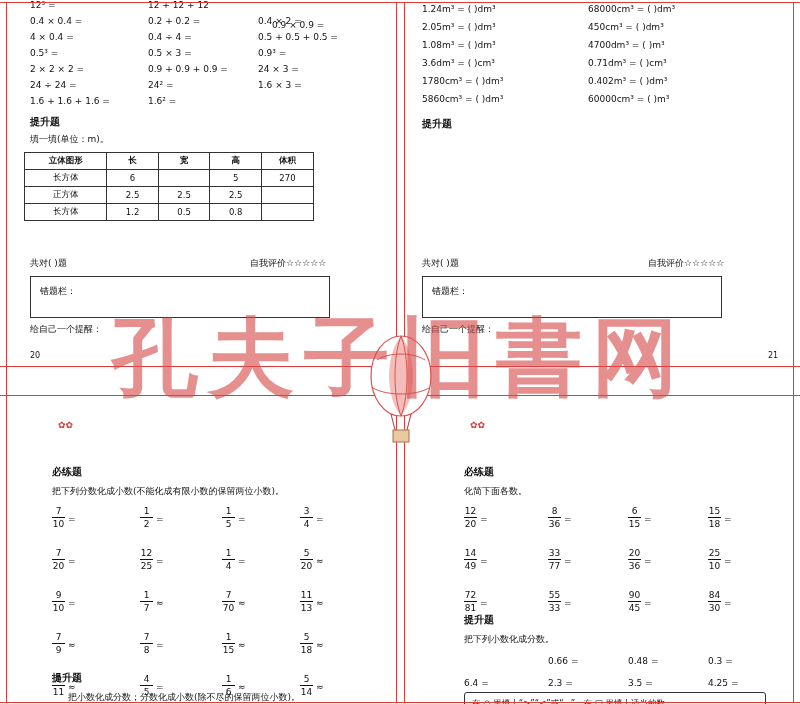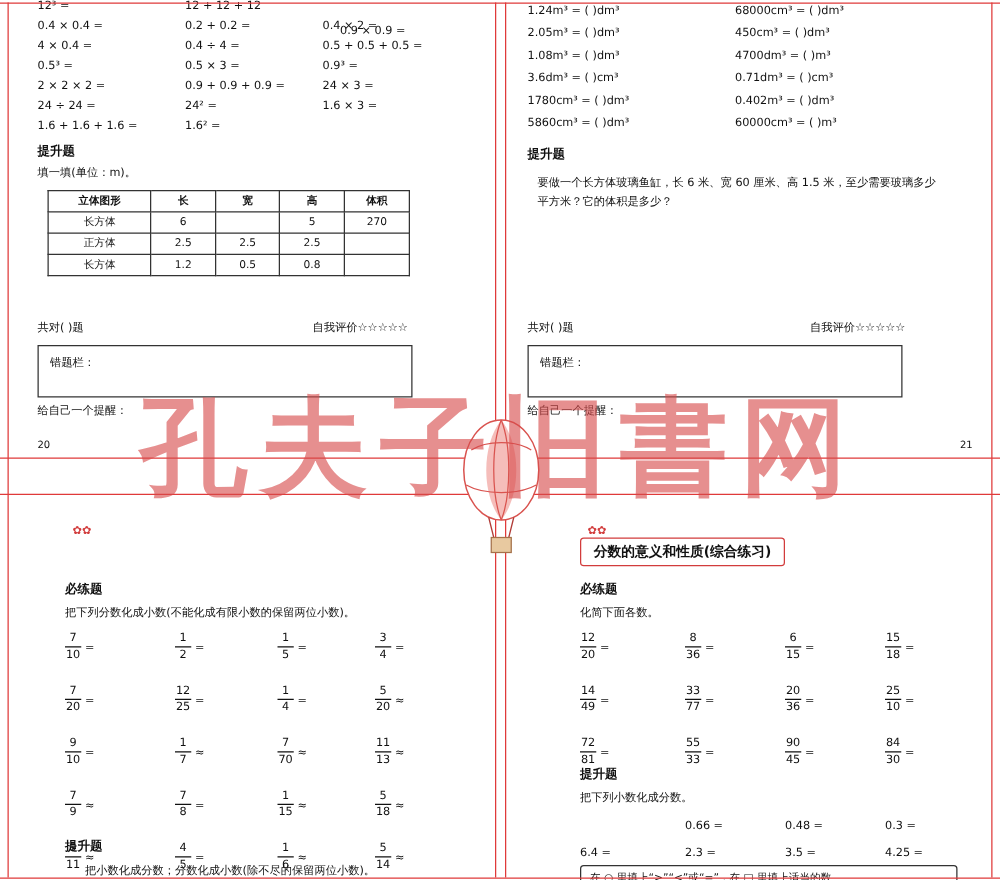--- a/index.html
+++ b/index.html
@@ -79,21 +79,21 @@
     <div class="t" style="left:258px;top:16px;">0.4 × 2 =</div>
     <div class="t" style="left:258px;top:32px;">0.5 + 0.5 + 0.5 =</div>
     <div class="t" style="left:258px;top:48px;">0.9³ =</div>
     <div class="t" style="left:258px;top:64px;">24 × 3 =</div>
     <div class="t" style="left:258px;top:80px;">1.6 × 3 =</div>
   </div>
 
   <div class="t sec-title" style="left:30px;top:116px;">提升题</div>
   <div class="t" style="left:30px;top:134px;">填一填(单位：m)。</div>
 
-  <table class="grid" style="left:38px;top:152px;width:290px;">
+  <table class="grid" style="left:24px;top:152px;width:290px;">
     <tbody>
         <tr>
       <th style="width:90px">立体图形</th>
       <th style="width:50px">长</th>
       <th style="width:50px">宽</th>
       <th style="width:50px">高</th>
       <th style="width:50px">体积</th>
     </tr>
     <tr>
       <td>长方体</td>
@@ -141,21 +141,20 @@
   <div>
     <div class="t" style="left:188px;top:4px;">68000cm³ = (          )dm³</div>
     <div class="t" style="left:188px;top:22px;">450cm³ = (          )dm³</div>
     <div class="t" style="left:188px;top:40px;text-align:center;">4700dm³ = (          )m³</div>
     <div class="t" style="left:188px;top:58px;">0.71dm³ = (          )cm³</div>
     <div class="t" style="left:188px;top:76px;">0.402m³ = (          )dm³</div>
     <div class="t" style="left:188px;top:94px;">60000cm³ = (          )m³</div>
   </div>
 
   <div class="t sec-title" style="left:22px;top:118px;">提升题</div>
-  <div class="t" style="left:30px;top:140px;white-space:normal;width:320px;line-height:15px;">要做一个长方体玻璃鱼缸，长 6 米、宽 60 厘米、高 1.5 米，至少需要玻璃多少平方米？它的体积是多少？</div>
 
   <div class="t" style="left:22px;top:258px;">共对(      )题</div>
   <div class="t" style="left:248px;top:258px;">自我评价☆☆☆☆☆</div>
 
   <div class="box" style="left:22px;top:276px;width:298px;height:40px;"></div>
   <div class="t" style="left:32px;top:286px;">错题栏：</div>
   <div class="t" style="left:22px;top:324px;">给自己一个提醒：</div>
   <div class="t" style="left:368px;top:350px;font-size:8px;">21</div>
 </div>
 
@@ -292,21 +291,20 @@
         <span class="eq">≈</span>
       </div>
   </div>
 
   <div class="t sec-title" style="left:52px;top:276px;">提升题</div>
   <div class="t" style="left:52px;top:296px;margin-left:16px;">把小数化成分数；分数化成小数(除不尽的保留两位小数)。</div>
 </div>
 
 <div class="page" style="left:400px;top:396px;width:400px;height:308px;">
   <div class="chip-deco" style="left:70px;top:24px;">✿✿</div>
-  <div class="chip" style="left:64px;top:34px;">分数的意义和性质(综合练习)</div>
 
   <div class="t sec-title" style="left:64px;top:70px;">必练题</div>
   <div class="t" style="left:64px;top:90px;">化简下面各数。</div>
 
   <div>
     <div class="frac" style="left:64px;top:110px;">
         <span class="num">12</span>
         <span class="bar"></span>
         <span class="den">20</span>
         <span class="eq">=</span>

